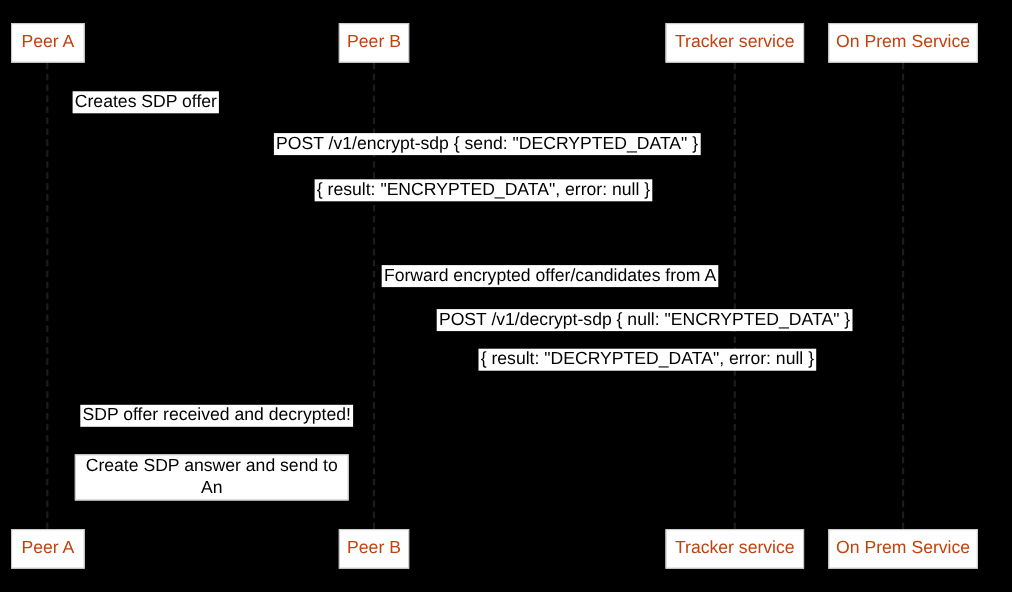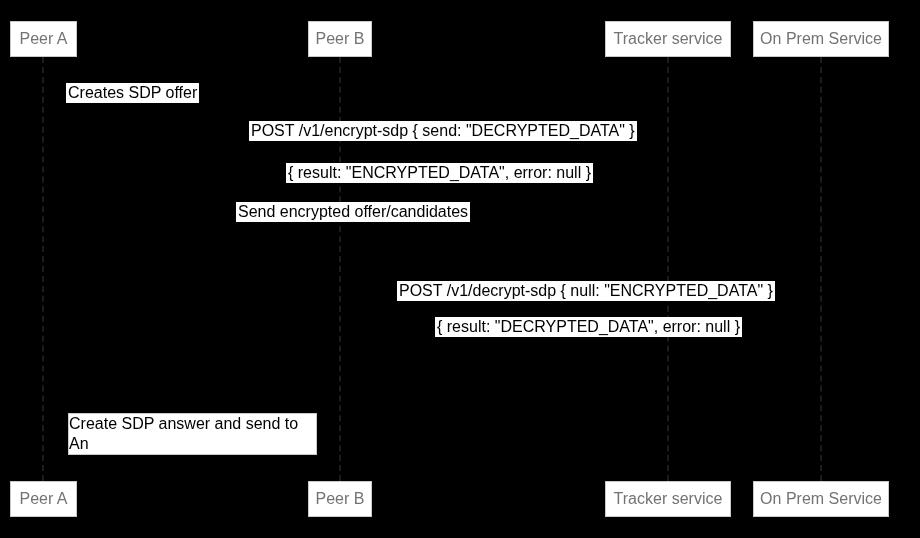--- a/index.html
+++ b/index.html
@@ -25,21 +25,21 @@
   }
   .actor {
     position: absolute;
     height: 36px;
     background: #ffffff;
     border: 1px solid #c9c9c9;
     box-sizing: border-box;
     display: flex;
     align-items: center;
     justify-content: center;
-    color: #737373;
+    color: #c2410c;
     font-size: 16px;
     z-index: 2;
     white-space: nowrap;
   }
   .msg {
     position: absolute;
     background: #ffffff;
     color: #000000;
     font-size: 16px;
     line-height: 20px;
@@ -49,21 +49,21 @@
     z-index: 2;
   }
   .note {
     position: absolute;
     background: #ffffff;
     border: 1px solid #c9c9c9;
     box-sizing: border-box;
     color: #000000;
     font-size: 16px;
     line-height: 20px;
-    text-align: left;
+    text-align: center;
     z-index: 2;
   }
 </style>
 </head>
 <body>
 
 <div class="stage">
 
   <div class="lifeline" style="left:42px"></div>
   <div class="lifeline" style="left:339px"></div>
@@ -79,23 +79,24 @@
   <div class="actor" style="left:605px; top:21px; width:126px">
     <span>Tracker service</span>
   </div>
   <div class="actor" style="left:753px; top:21px; width:136px">
     <span>On Prem Service</span>
   </div>
 
   <div class="msg" style="left:66px;  top:83px">Creates SDP offer</div>
   <div class="msg" style="left:249px; top:121px">POST /v1/encrypt-sdp { send: "DECRYPTED_DATA" }</div>
   <div class="msg" style="left:286px; top:163px">{ result: "ENCRYPTED_DATA", error: null }</div>
-  <div class="msg" style="left:236px; top:202px">Send encrypted offer/candidates</div>
+  <div class="msg" style="left:347px; top:241px">Forward encrypted offer/candidates from A</div>
   <div class="msg" style="left:397px; top:281px">POST /v1/decrypt-sdp { null: "ENCRYPTED_DATA" }</div>
   <div class="msg" style="left:435px; top:317px">{ result: "DECRYPTED_DATA", error: null }</div>
+  <div class="msg" style="left:73px;  top:368px">SDP offer received and decrypted!</div>
 
   <div class="note" style="left:68px; top:413px; width:249px; height:42px">
     <div>Create SDP answer and send to An</div>
     <div>using the same mechanism</div>
   </div>
 
   <div class="actor" style="left:10px;  top:481px; width:67px">
     <span>Peer A</span>
   </div>
   <div class="actor" style="left:308px; top:481px; width:64px">

